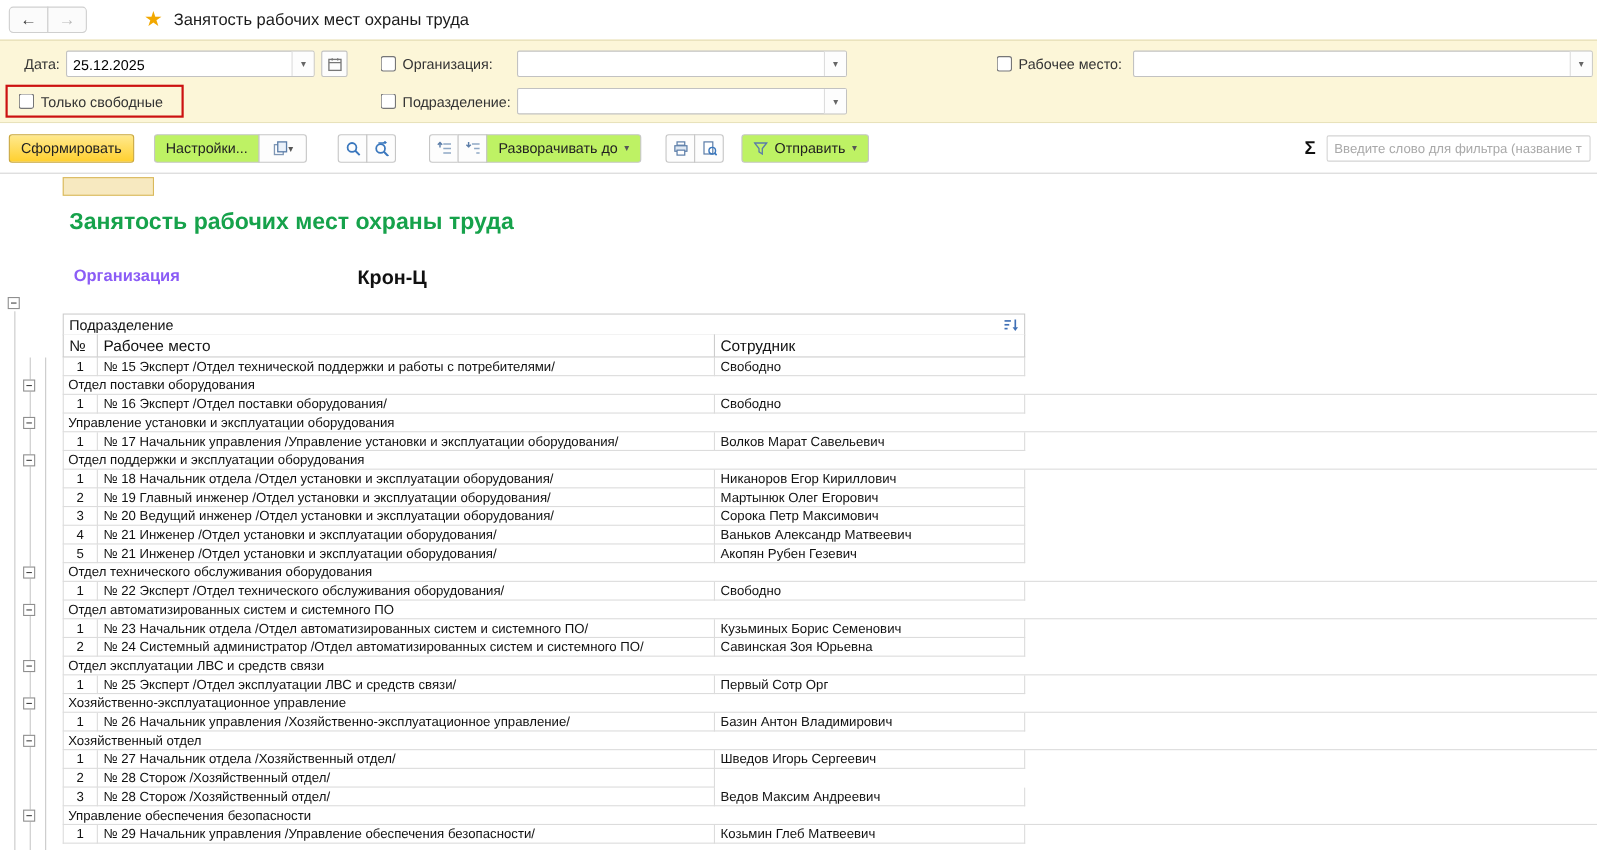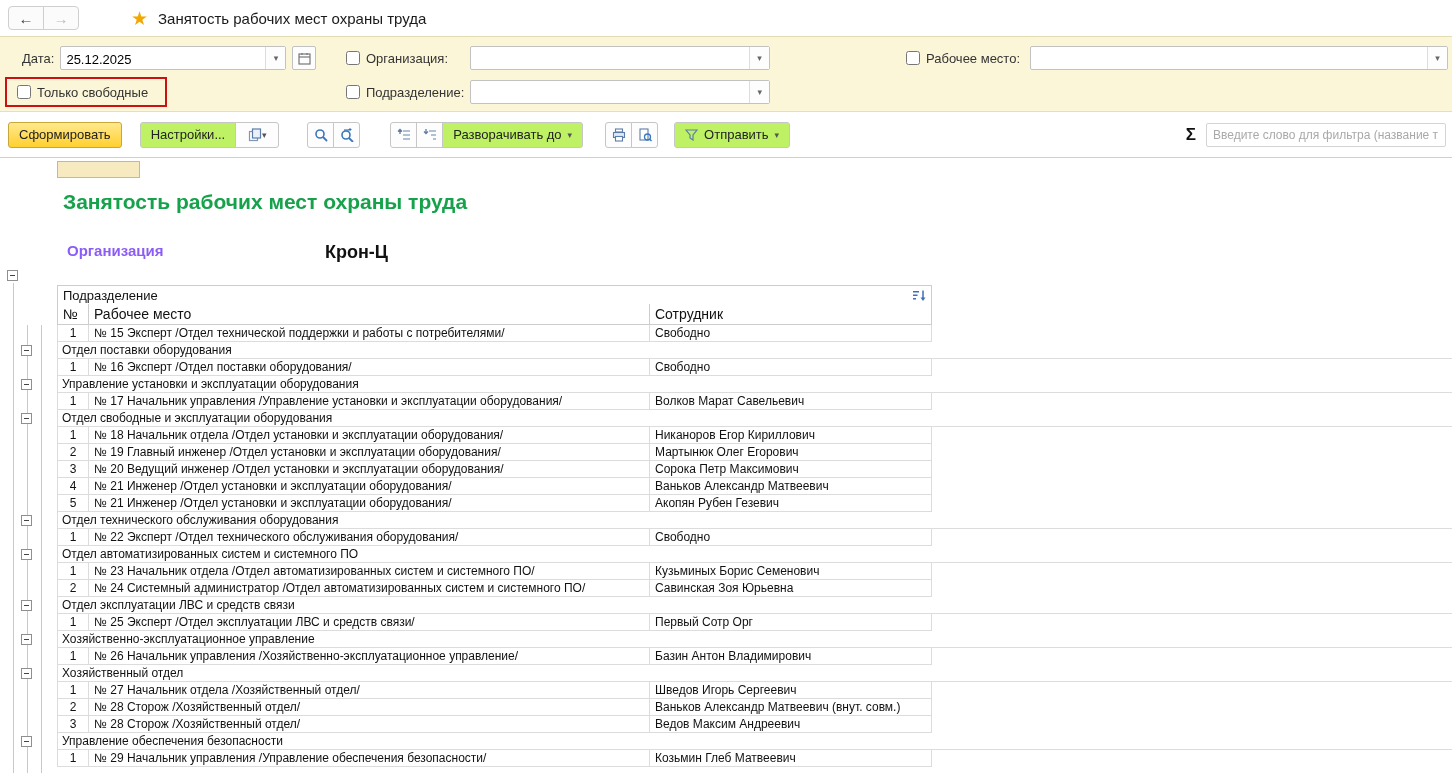--- a/index.html
+++ b/index.html
@@ -278,21 +278,21 @@
         <div class="rrow drow">
           <div class="gut"></div>
           <div class="cell cnum">1</div>
           <div class="cell cwp">№ 17 Начальник управления /Управление установки и эксплуатации оборудования/</div>
           <div class="cell cemp">Волков Марат Савельевич</div>
         </div>
         <div class="rrow grow">
           <div class="gut">
             <span class="mbox"></span>
           </div>
-          <div class="gname">Отдел свободные и эксплуатации оборудования</div>
+          <div class="gname">Отдел поддержки и эксплуатации оборудования</div>
         </div>
         <div class="rrow drow">
           <div class="gut"></div>
           <div class="cell cnum">1</div>
           <div class="cell cwp">№ 18 Начальник отдела /Отдел установки и эксплуатации оборудования/</div>
           <div class="cell cemp">Никаноров Егор Кириллович</div>
         </div>
         <div class="rrow drow">
           <div class="gut"></div>
           <div class="cell cnum">2</div>
@@ -380,21 +380,20 @@
         <div class="rrow drow">
           <div class="gut"></div>
           <div class="cell cnum">1</div>
           <div class="cell cwp">№ 27 Начальник отдела /Хозяйственный отдел/</div>
           <div class="cell cemp">Шведов Игорь Сергеевич</div>
         </div>
         <div class="rrow drow">
           <div class="gut"></div>
           <div class="cell cnum">2</div>
           <div class="cell cwp">№ 28 Сторож /Хозяйственный отдел/</div>
-          <div class="cell cemp">Ваньков Александр Матвеевич (внут. совм.)</div>
         </div>
         <div class="rrow drow">
           <div class="gut"></div>
           <div class="cell cnum">3</div>
           <div class="cell cwp">№ 28 Сторож /Хозяйственный отдел/</div>
           <div class="cell cemp">Ведов Максим Андреевич</div>
         </div>
         <div class="rrow grow">
           <div class="gut">
             <span class="mbox"></span>

